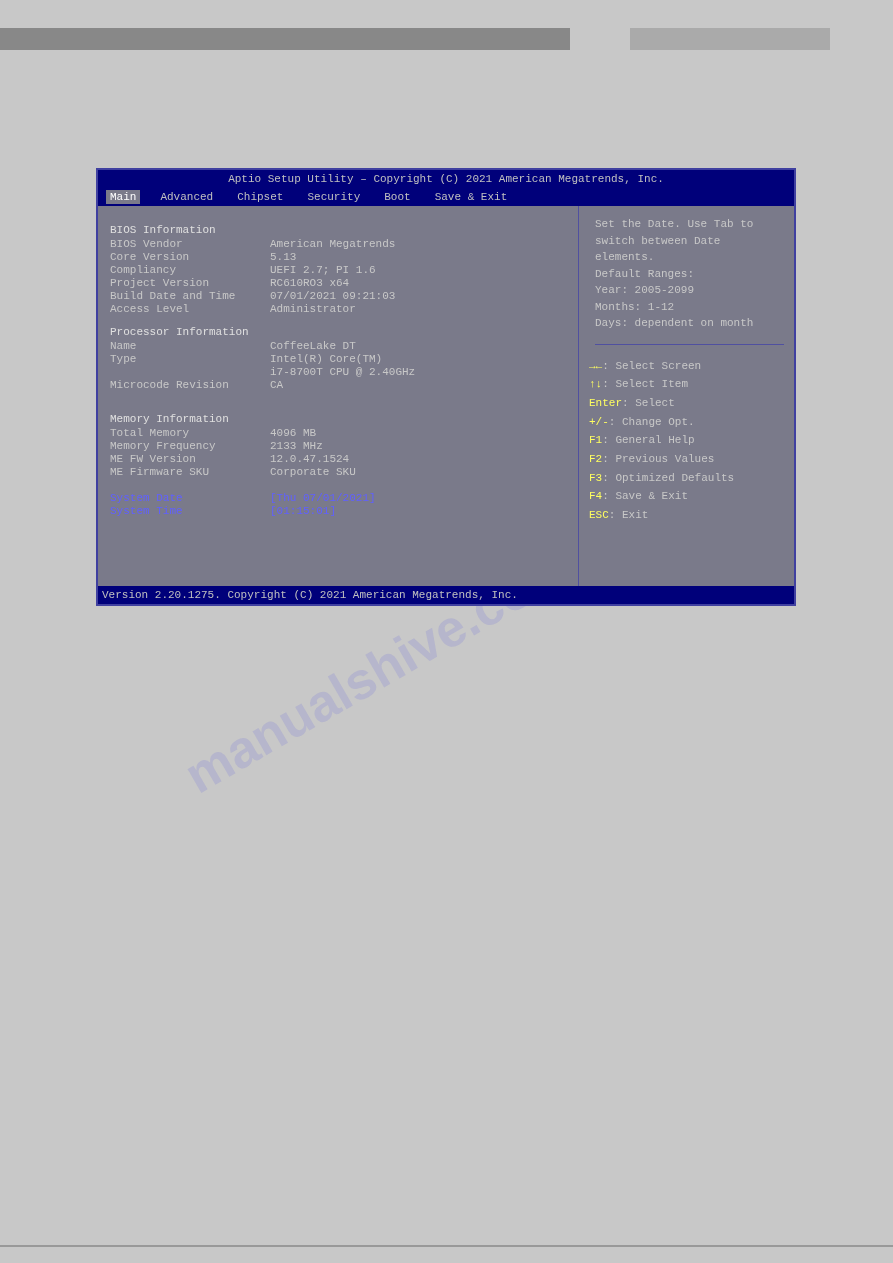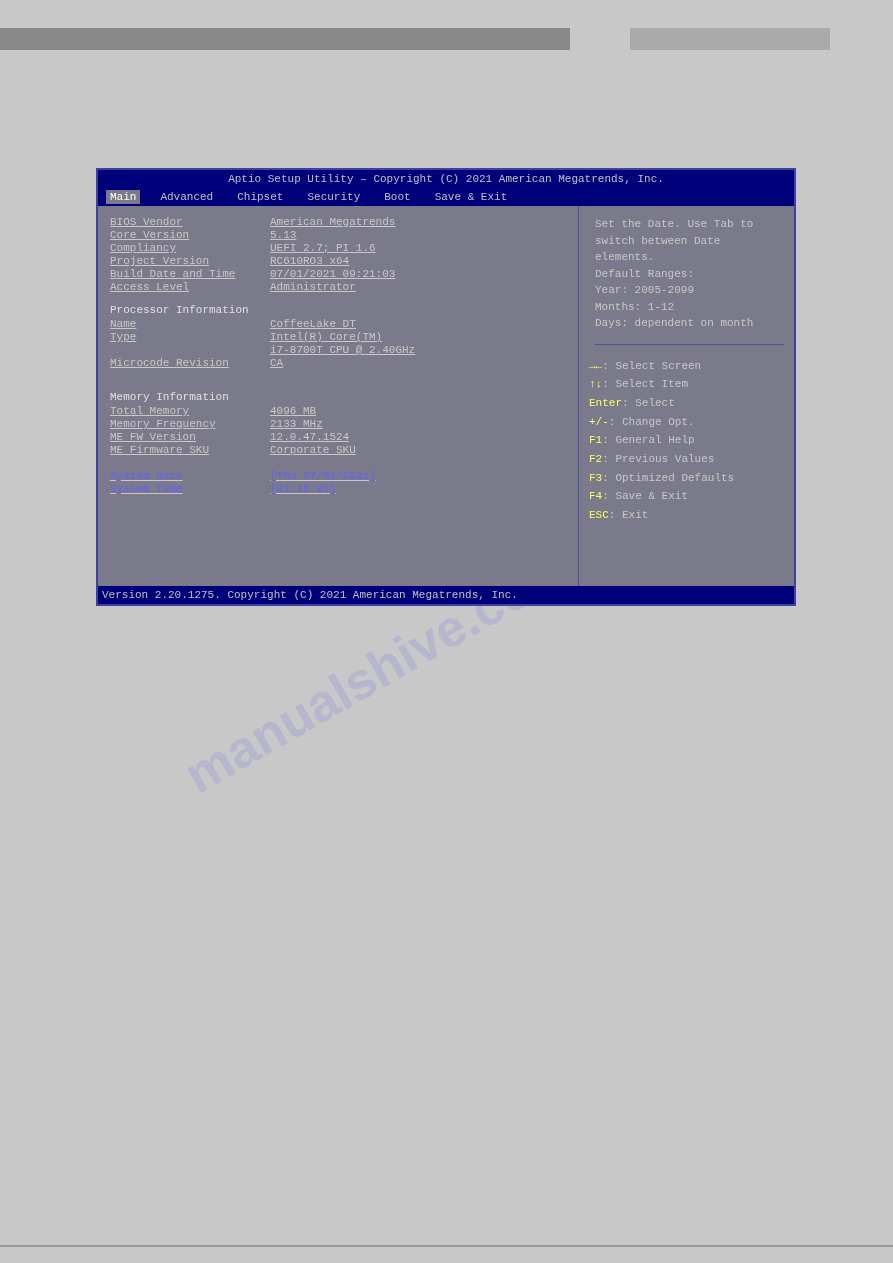--- a/index.html
+++ b/index.html
@@ -107,21 +107,20 @@
     .bios-section-title {
       color: #e0e0e0;
       margin-bottom: 2px;
       margin-top: 8px;
     }
 
     .bios-row {
       display: flex;
       flex-direction: row;
       margin-bottom: 1px;
-      text-decoration: underline;
     }
     .bios-row-label {
       min-width: 160px;
       color: #c8c8c8;
       white-space: nowrap;
     }
     .bios-row-value {
       color: #c8c8c8;
       white-space: nowrap;
     }
@@ -202,20 +201,21 @@
       <div class="bios-menu-item">Chipset</div>
       <div class="bios-menu-item">Security</div>
       <div class="bios-menu-item">Boot</div>
       <div class="bios-menu-item">Save &amp; Exit</div>
     </div>
 
     <div class="bios-content">
 
       <div class="bios-left">
 
+        <div class="bios-section-title">BIOS Information</div>
         <div class="bios-row">
           <span class="bios-row-label">BIOS Vendor</span>
           <span class="bios-row-value">American Megatrends</span>
         </div>
         <div class="bios-row">
           <span class="bios-row-label">Core Version</span>
           <span class="bios-row-value">5.13</span>
         </div>
         <div class="bios-row">
           <span class="bios-row-label">Compliancy</span>

